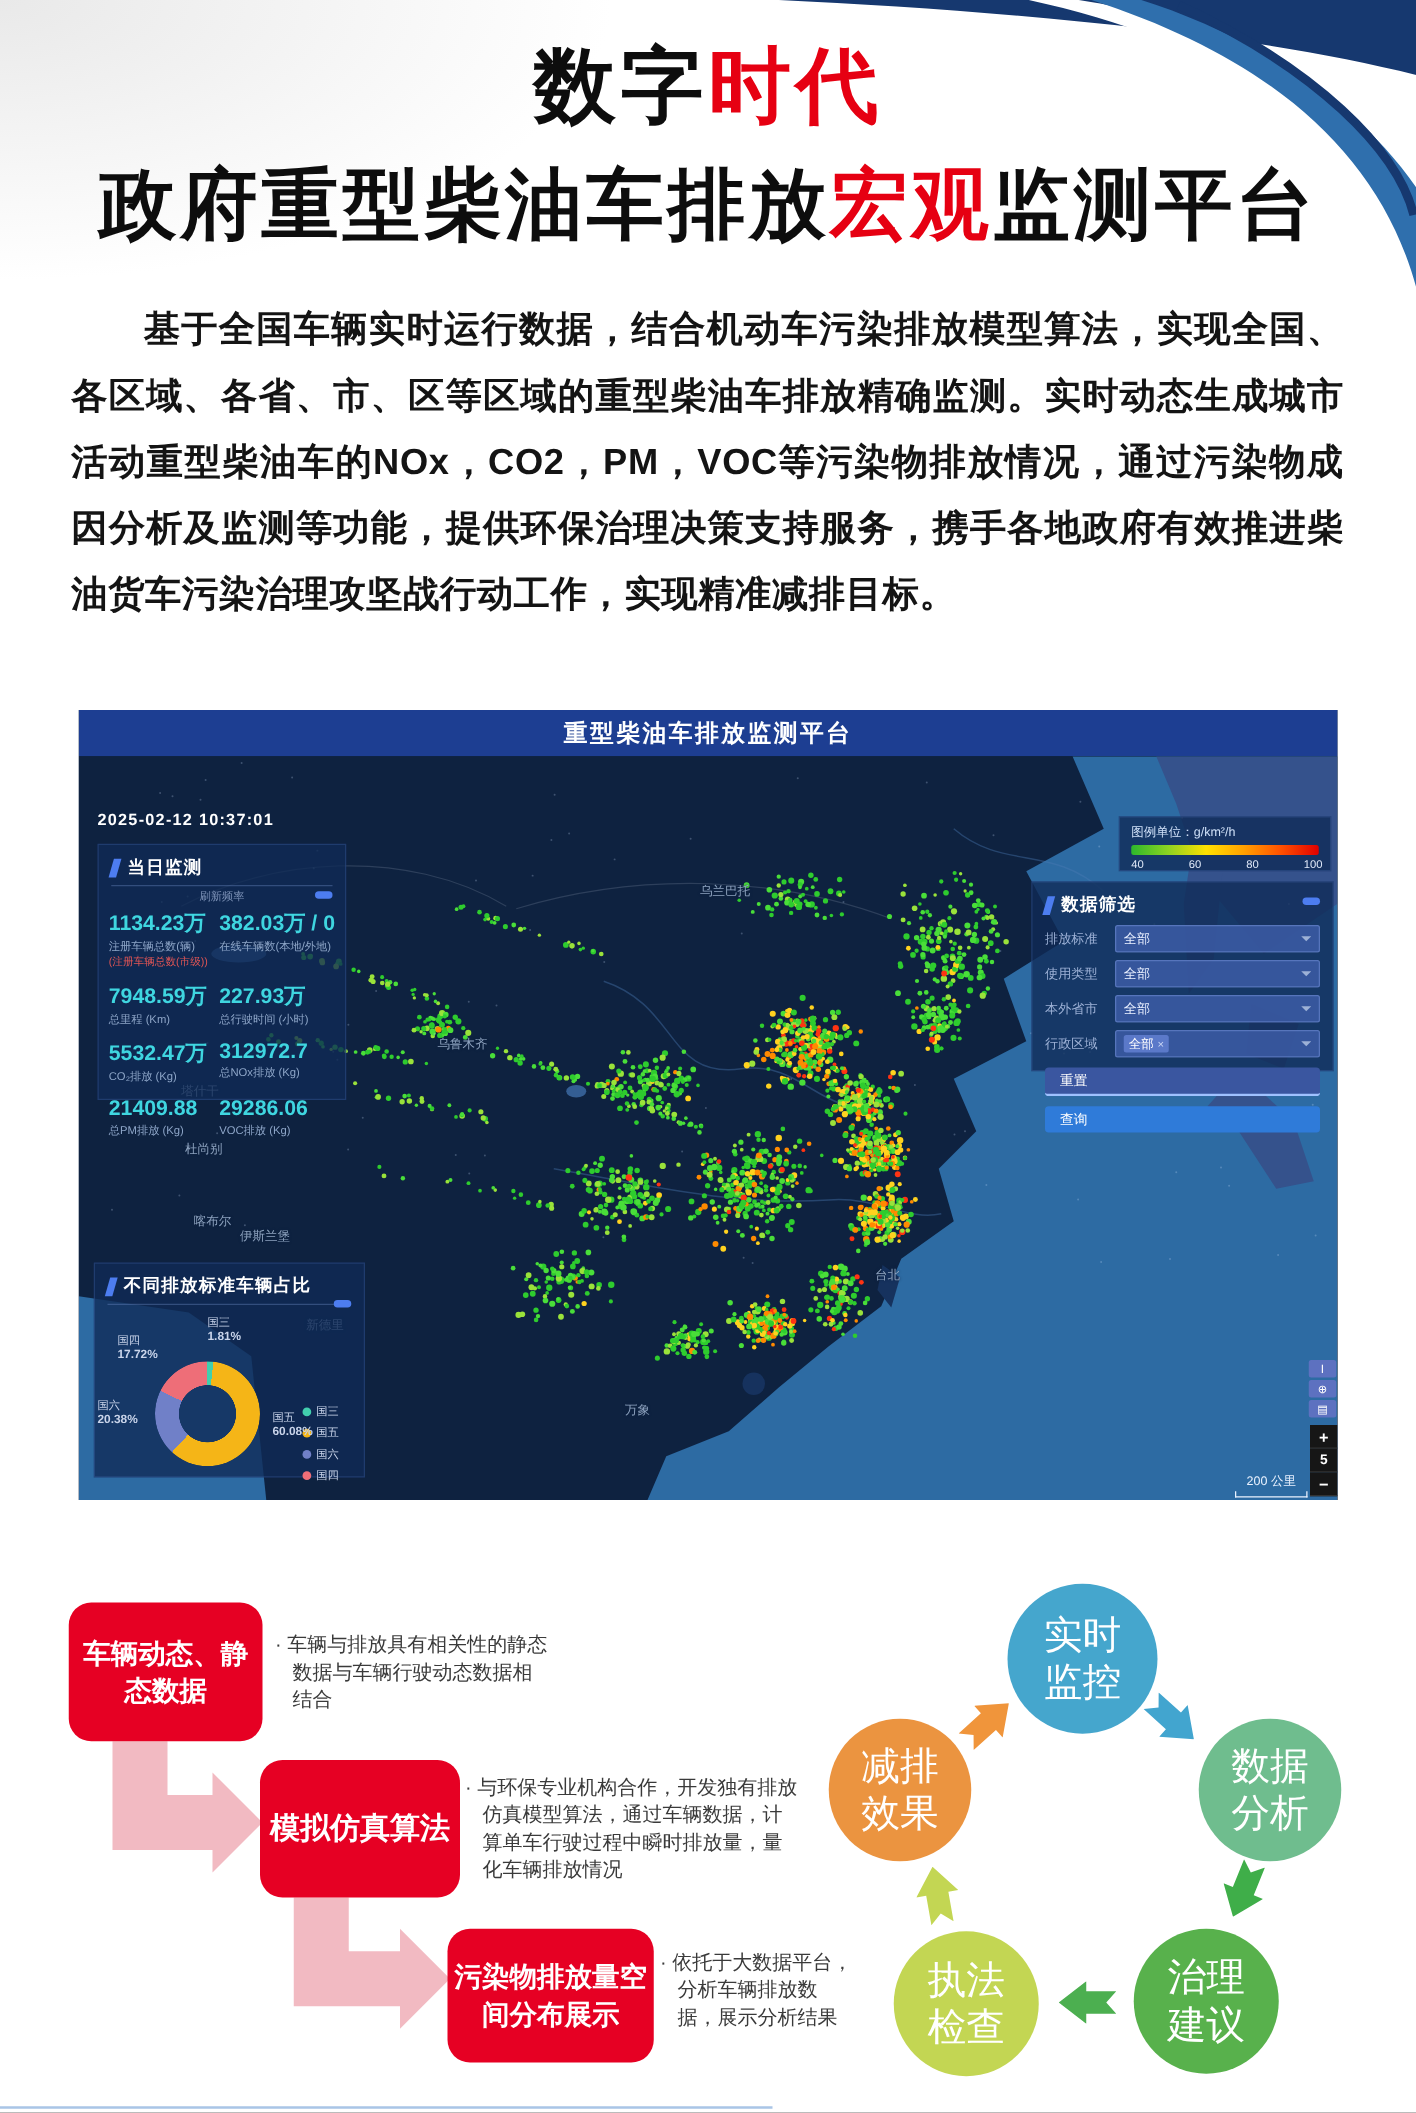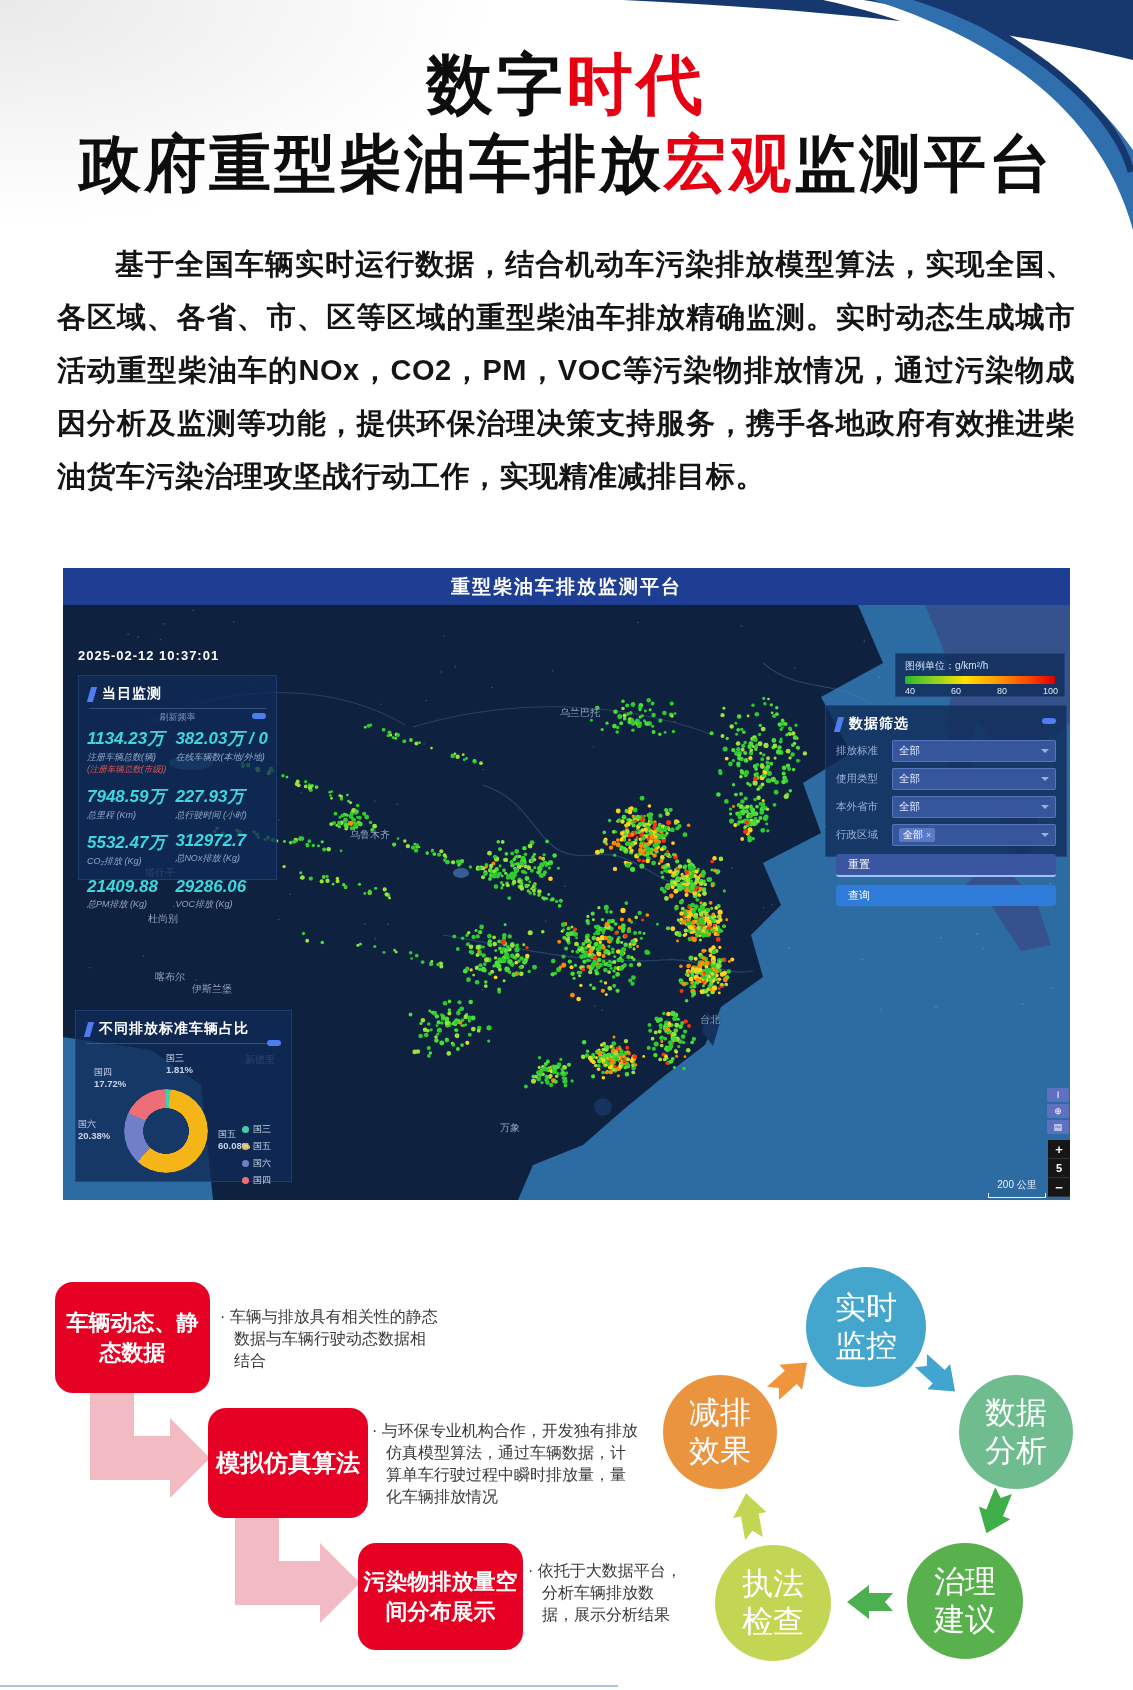--- a/index.html
+++ b/index.html
@@ -2,21 +2,21 @@
 <html><head>
 <meta charset="utf-8">
 <style>
   html,body{margin:0;padding:0;background:#888;}
   .page{position:relative;width:1133px;height:1690px;margin:0 auto;background:#fff;overflow:hidden;
         font-family:"Liberation Sans",sans-serif;}
   .header-shade{position:absolute;left:0;top:0;width:100%;height:320px;
         background:radial-gradient(ellipse 700px 320px at 0% 0%, #e9e9e9, rgba(255,255,255,0) 70%);}
   .swoosh{position:absolute;top:0;right:0;}
   
-  .title1{position:absolute;left:0;top:40px;width:100%;text-align:center;
+  .title1{position:absolute;left:0;top:24px;width:100%;text-align:center;
         font-size:66px;font-weight:900;letter-spacing:4px;color:#0d0d0d;}
   .title2{position:absolute;left:0;top:122px;width:100%;text-align:center;
         font-size:62px;font-weight:900;letter-spacing:3px;color:#0d0d0d;white-space:nowrap;}
   .red{color:#e60012;}
   .intro{position:absolute;left:57px;top:238px;width:1018px;font-size:29px;line-height:53px;
         color:#141414;text-align:justify;text-indent:2em;font-weight:600;letter-spacing:0.5px;}
   
   .dash{position:absolute;left:63px;top:568px;width:1007px;height:632px;background:#0e2240;overflow:hidden;}
   .dash-titlebar{position:absolute;left:0;top:0;width:100%;height:37px;background:#1d3e92;
         display:flex;align-items:center;justify-content:center;}
@@ -30,21 +30,21 @@
   .panel-head{display:flex;align-items:center;gap:7px;padding:9px 10px 5px 10px;}
   .accent{width:6px;height:15px;background:#4d7df0;transform:skewX(-16deg);}
   .panel-title{color:#fff;font-size:14px;font-weight:bold;letter-spacing:1px;}
   .capsule{position:absolute;right:10px;top:12px;width:14px;height:6px;border-radius:3px;background:#4d7df0;}
   
   #today-panel{left:15px;top:70px;width:197px;height:203px;}
   .refresh-row{position:relative;border-top:1px solid rgba(120,150,210,.35);margin:0 10px;
         text-align:center;color:#7e93b8;font-size:9px;padding-top:2px;height:12px;}
   .refresh-row .capsule{top:4px;right:0;}
   #stats-grid{display:grid;grid-template-columns:1fr 1fr;padding:4px 8px;column-gap:4px;}
-  .stat{margin-bottom:9px;min-height:34px;font-style:italic;}
+  .stat{margin-bottom:9px;min-height:34px;}
   .stat-value{color:#3fd6e0;font-size:17px;font-weight:bold;white-space:nowrap;}
   .stat-label{color:#8ea6c8;font-size:9px;margin-top:1px;white-space:nowrap;}
   .stat-sublabel{color:#e05555;font-size:8.5px;white-space:nowrap;}
   
   #legend-box{left:832px;top:48px;width:170px;height:44px;padding:5px 9px;box-sizing:border-box;}
   .legend-unit{color:#cfe0f8;font-size:10px;}
   .legend-bar{height:8px;border-radius:2px;margin-top:3px;}
   .legend-ticks{display:flex;justify-content:space-between;color:#dfe8f8;font-size:9px;margin-top:2px;gap:36px;}
   
   #filter-panel{left:762px;top:100px;width:240px;height:150px;}

